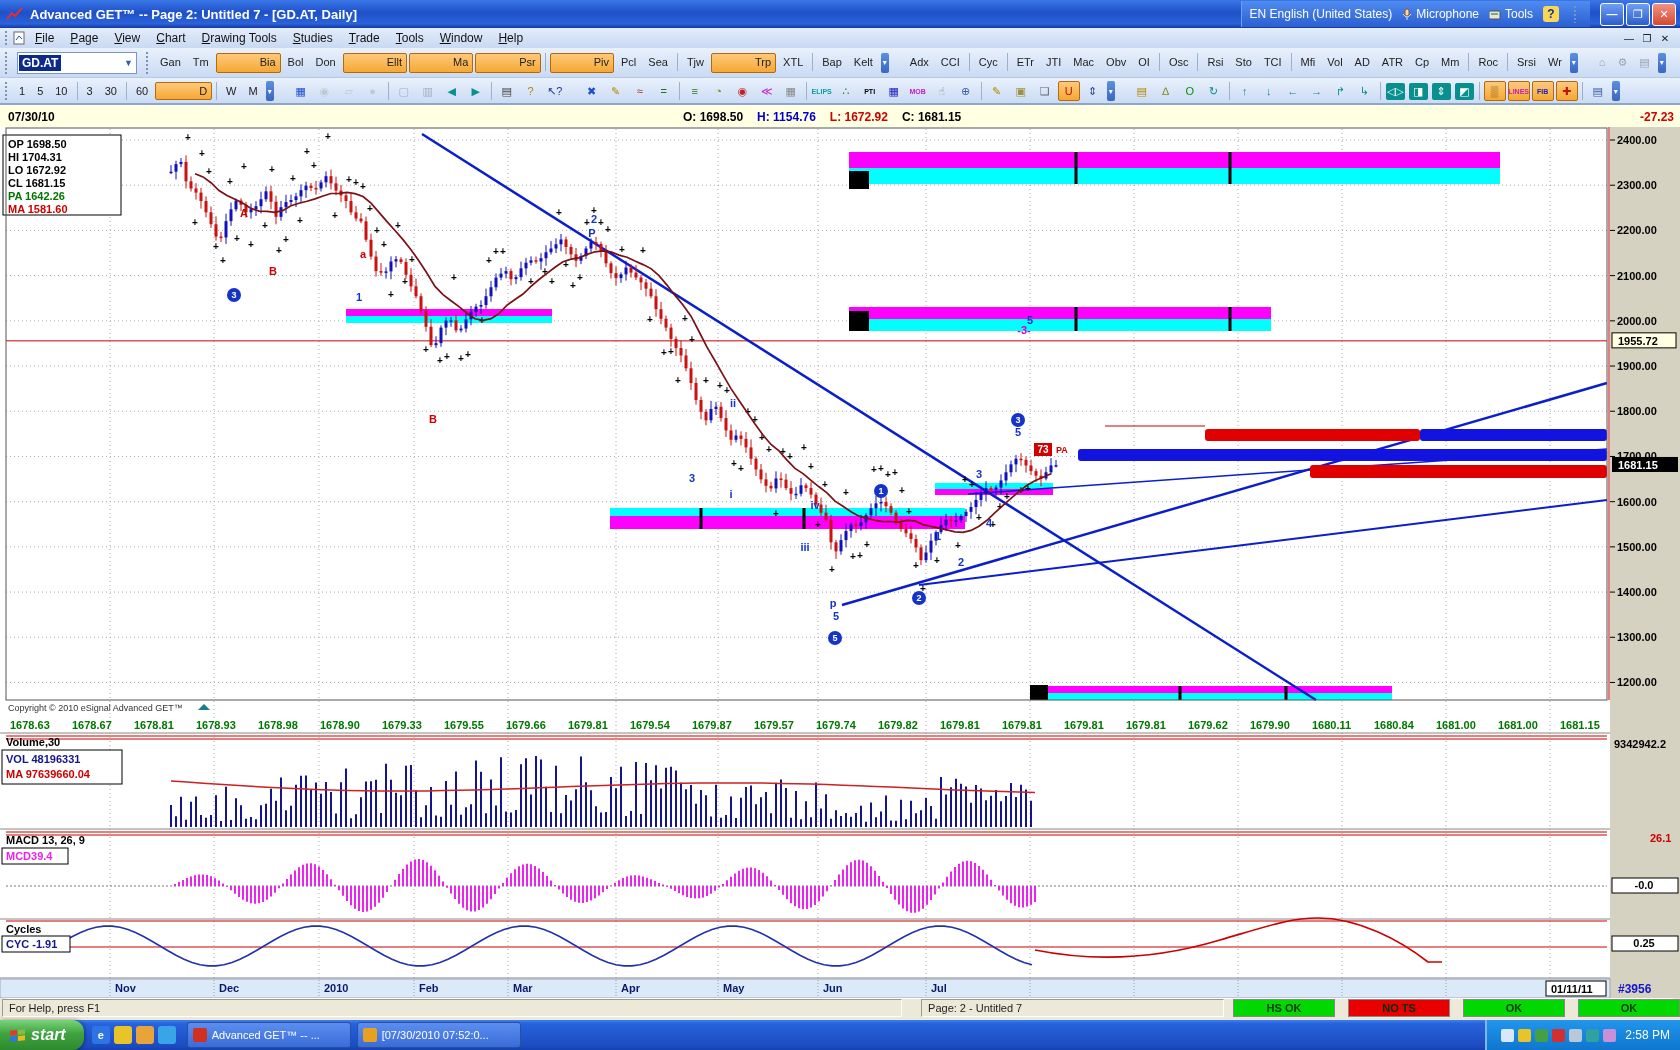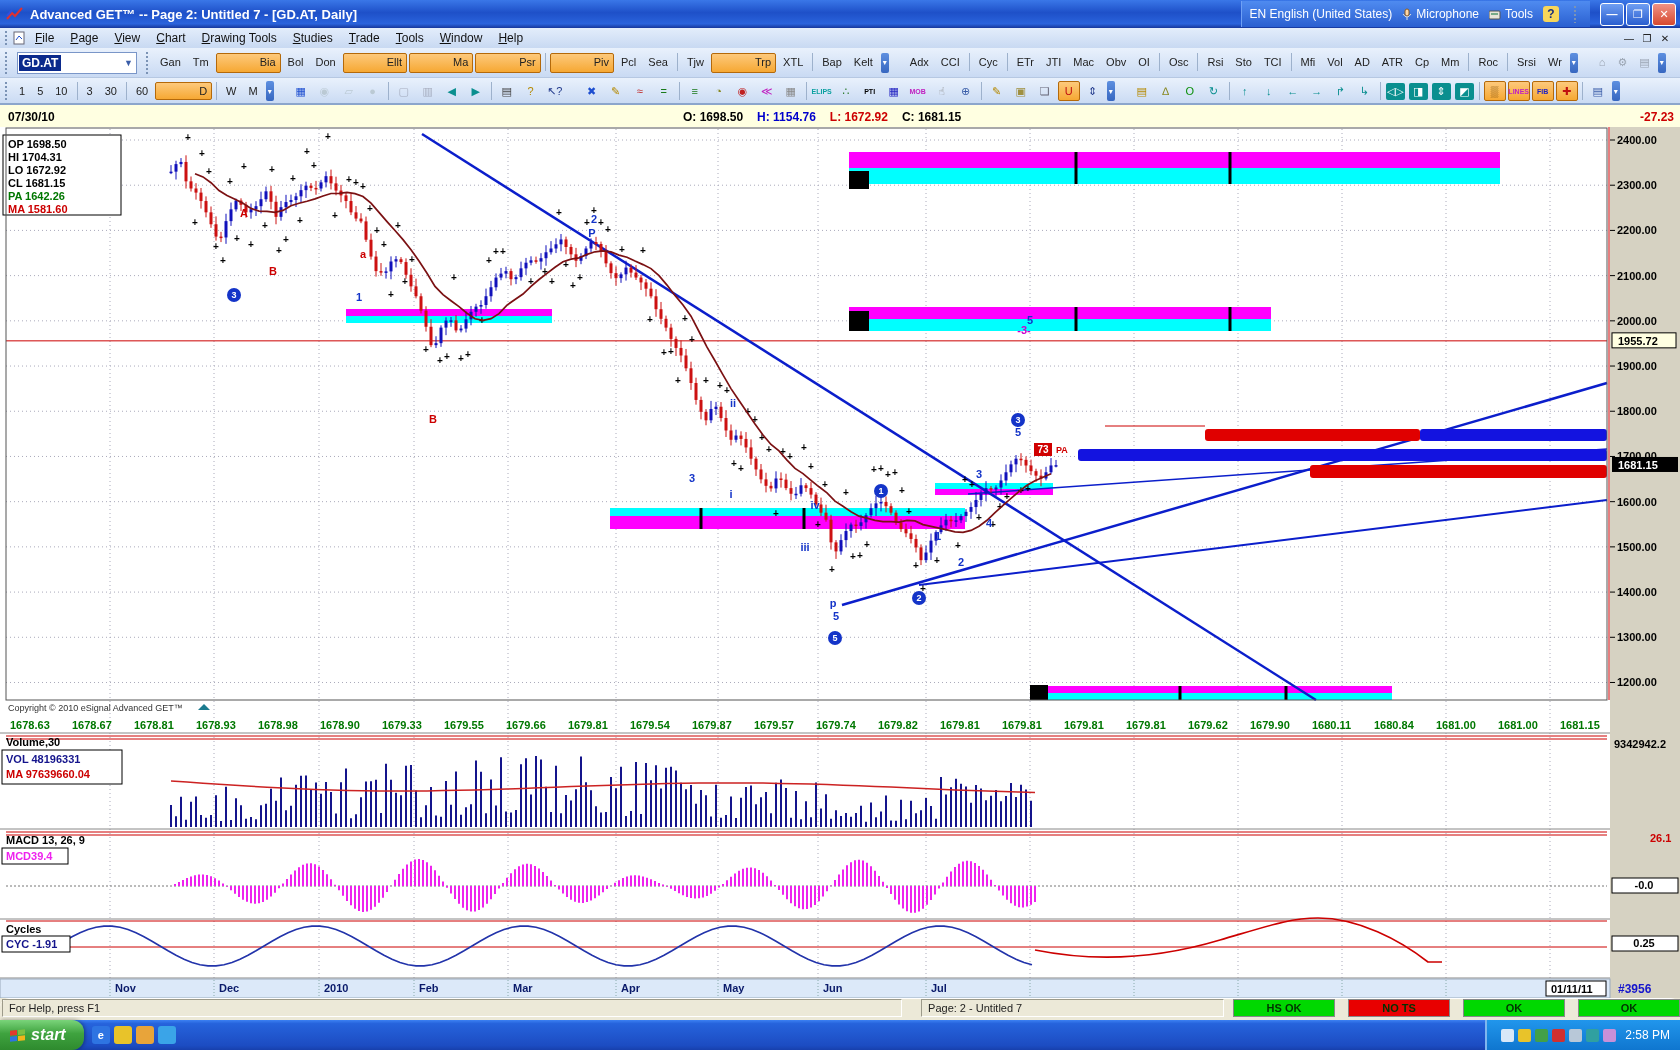--- a/index.html
+++ b/index.html
@@ -1439,20 +1439,30 @@
           <i style="background:#f2b51a"></i>
       </span>
       <span>start</span>
     </div>
     <div class="ql" id="ql-icons">
         <span class="qlicon" style="background: rgb(46, 116, 226);">e</span>
         <span class="qlicon" style="background: rgb(232, 195, 42);"></span>
         <span class="qlicon" style="background: rgb(232, 164, 58);"></span>
         <span class="qlicon" style="background: rgb(58, 164, 232);"></span>
       </div>
+    <div id="task-buttons" style="display:flex;">
+        <div class="taskbtn">
+          <span class="ticon" style="background: rgb(208, 48, 32);"></span>
+          <span>Advanced GET™ -- ...</span>
+        </div>
+        <div class="taskbtn">
+          <span class="ticon" style="background: rgb(232, 160, 32);"></span>
+          <span>[07/30/2010 07:52:0...</span>
+        </div>
+      </div>
     <div class="tray">
       <span id="tray-icons" style="display:flex;gap:4px;">
           <span class="trayicon" style="background: rgb(216, 232, 248);"></span>
           <span class="trayicon" style="background: rgb(232, 195, 42);"></span>
           <span class="trayicon" style="background: rgb(67, 160, 71);"></span>
           <span class="trayicon" style="background: rgb(208, 48, 48);"></span>
           <span class="trayicon" style="background: rgb(184, 200, 216);"></span>
           <span class="trayicon" style="background: rgb(48, 160, 160);"></span>
           <span class="trayicon" style="background: rgb(200, 144, 216);"></span>
         </span>

